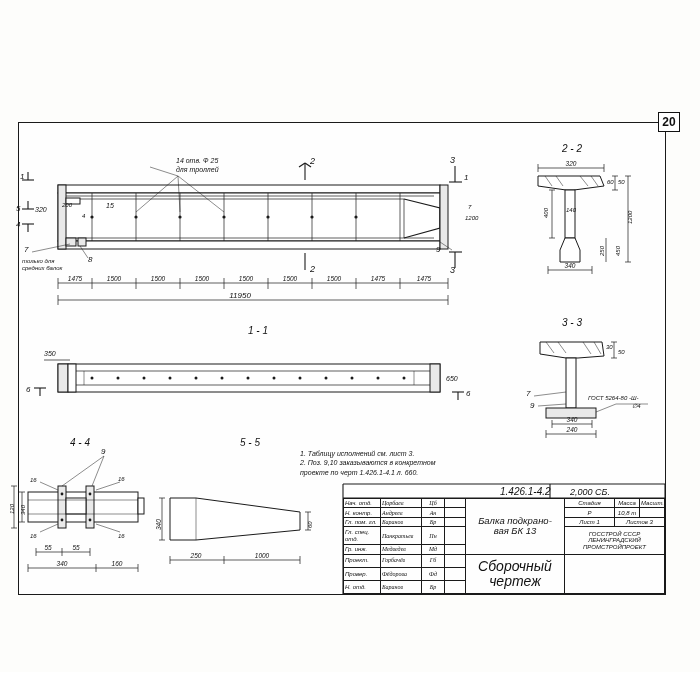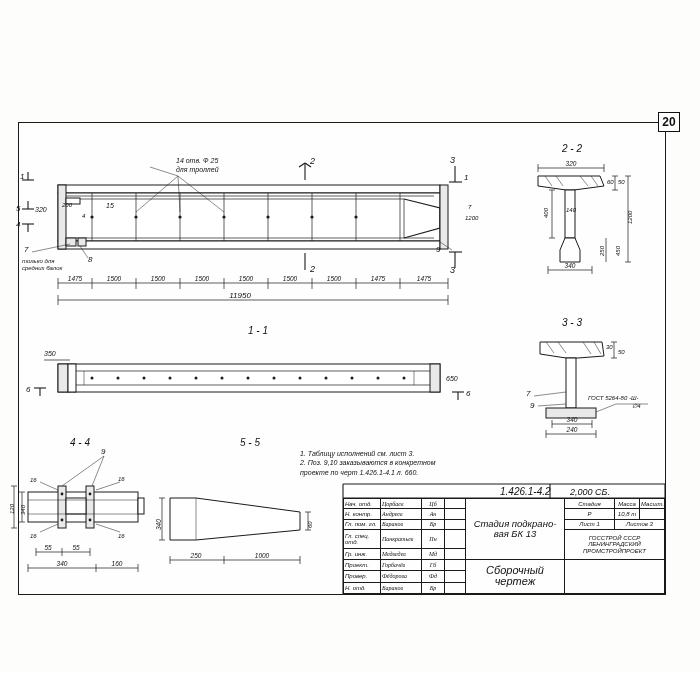--- a/index.html
+++ b/index.html
@@ -86,21 +86,21 @@
   table.stamp td {
     border: 0.7px solid #1a1a1a;
     padding: 0 1px;
     vertical-align: middle;
     font-style: italic;
     color: #111;
     line-height: 1.05;
   }
   .cellc { text-align: center; }
   .big { font-size: 9.5px; font-style: italic; }
-  .big2 { font-size: 11px; font-style: italic; }
+  .big2 { font-size: 14px; font-style: italic; }
   .note {
     position: absolute;
     left: 300px;
     top: 449px;
     width: 220px;
     font-size: 7px;
     font-style: italic;
     line-height: 1.35;
     color: #111;
   }
@@ -487,21 +487,21 @@
 
   <div class="stampwrap">
     <table class="stamp">
       <tbody>
           <tr>
         <td style="width:34px;">Нач. отд.</td>
         <td style="width:38px;" class="sig">Цорбаев</td>
         <td style="width:20px;" class="cellc sig">Цб</td>
         <td style="width:18px;" class="cellc"></td>
         <td rowspan="5" style="width:96px;" class="cellc">
-          <div class="big">Стадия подкрано-</div>
+          <div class="big">Балка подкрано-</div>
           <div class="big">вая БК 13</div>
         </td>
         <td colspan="2" class="cellc">Стадия</td>
         <td class="cellc">Масса</td>
         <td class="cellc">Масшт.</td>
       </tr>
       <tr>
         <td>Н. контр.</td>
         <td class="sig">Андреев</td>
         <td class="cellc sig">Ан</td>

